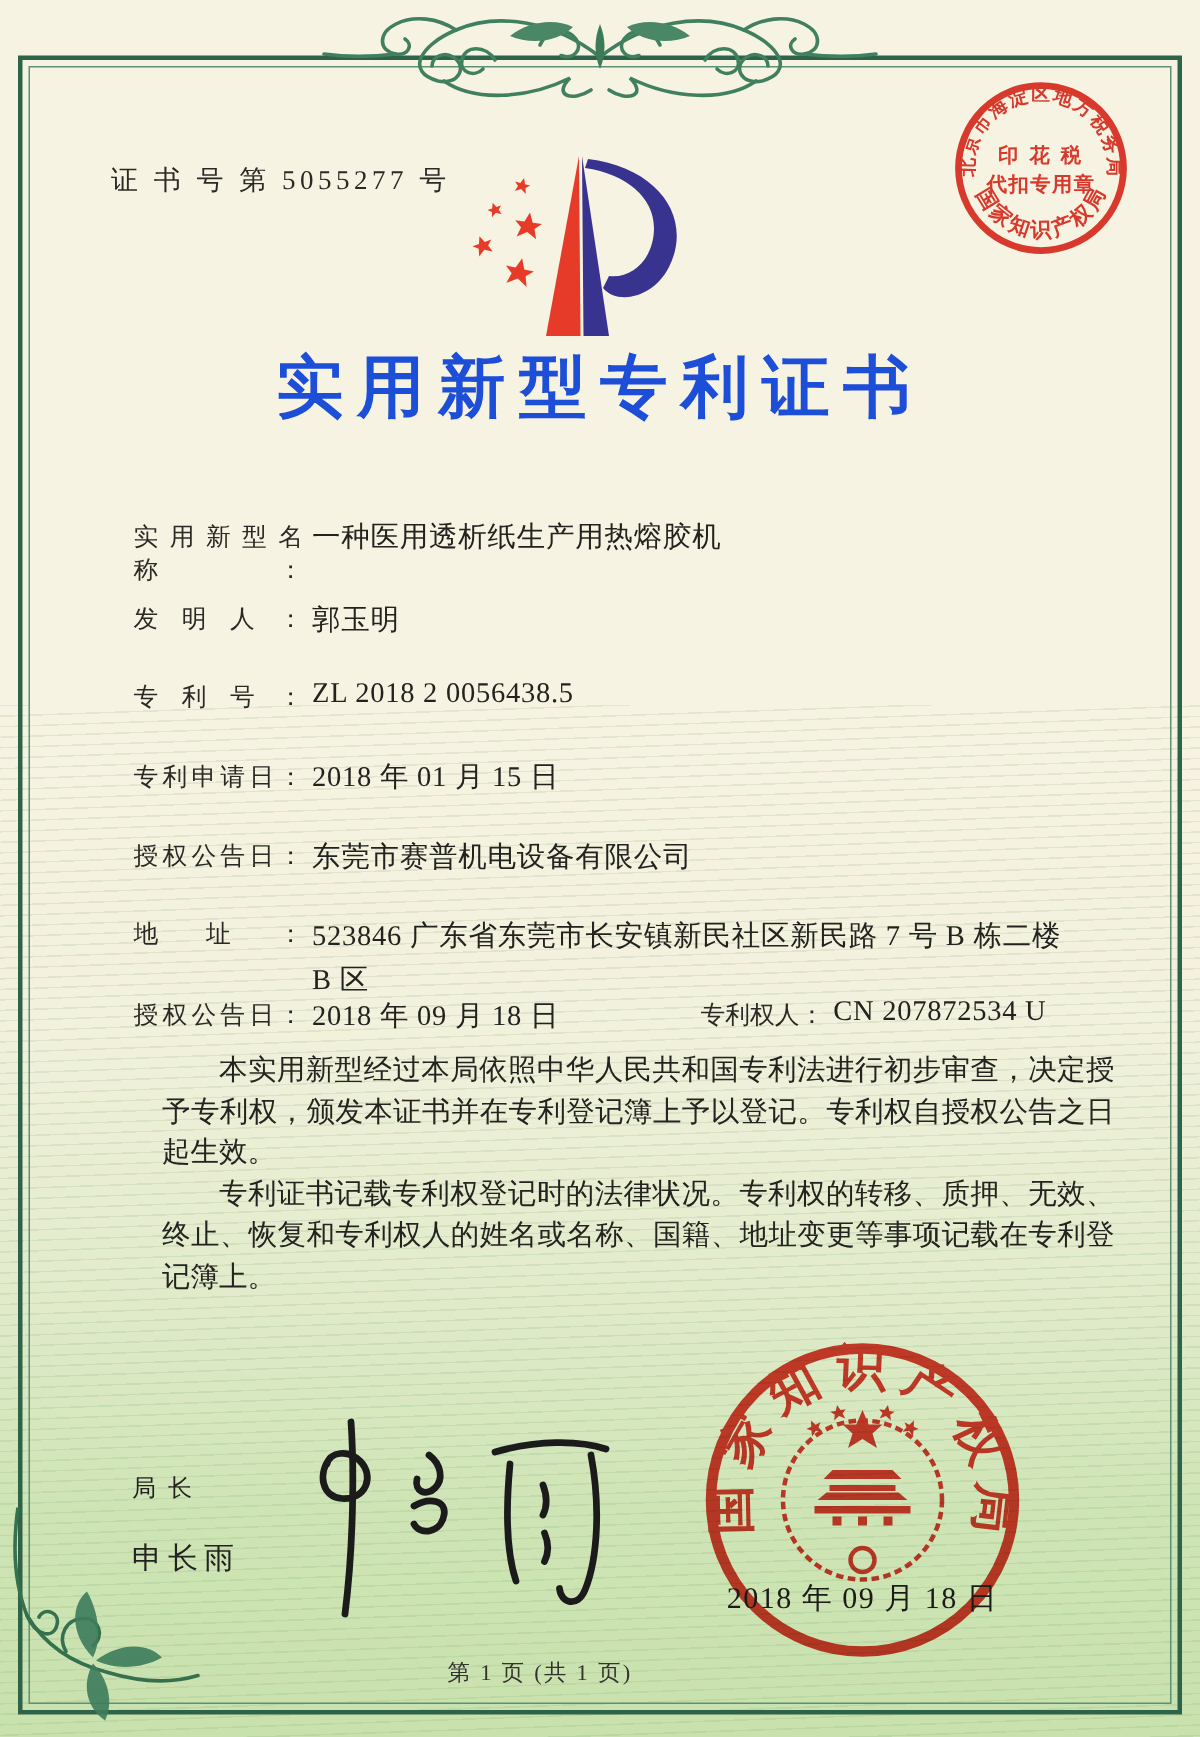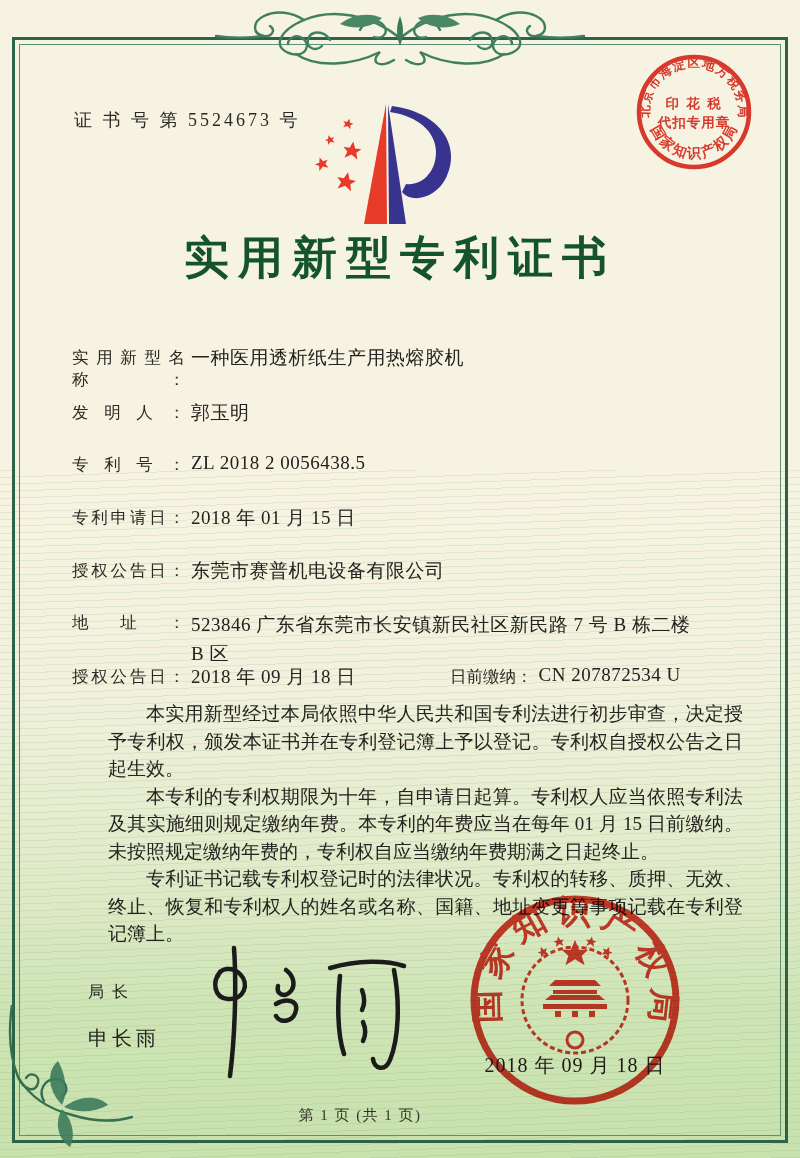--- a/index.html
+++ b/index.html
@@ -11,24 +11,24 @@
   .green-lines{position:absolute;left:0;right:0;top:470px;bottom:0;z-index:1;opacity:.55;
     background:repeating-linear-gradient(178deg,rgba(110,160,106,.28) 0 1px,rgba(110,160,106,0) 1px 7px);}
   
   .frame-outer{position:absolute;left:12px;top:37px;right:12px;bottom:15px;border:3px solid #2c6349;z-index:2;}
   .frame-inner{position:absolute;left:19px;top:44px;right:19px;bottom:22px;border:1px solid #5d9175;z-index:2;}
   svg{display:block;}
   .ornament-top{position:absolute;left:212px;top:0;z-index:3;}
   .ornament-bl{position:absolute;left:4px;top:1005px;z-index:3;}
   .cert-no{position:absolute;left:74px;top:108px;font-size:18px;letter-spacing:3px;color:#2a2925;z-index:3;}
   .logo{position:absolute;left:300px;top:96px;z-index:3;}
-  .title{position:absolute;left:0;right:0;top:228px;text-align:center;font-size:45px;font-weight:700;letter-spacing:9px;color:#14532d;z-index:3;}
+  .title{position:absolute;left:0;right:0;top:228px;text-align:center;font-size:45px;font-weight:700;letter-spacing:9px;color:#1d4ed8;z-index:3;}
   .fields{position:absolute;left:72px;right:56px;top:0;z-index:3;}
   .frow{position:absolute;left:0;right:0;}
-  .flabel{display:inline-block;width:113px;font-size:16.5px;text-align:justify;text-align-last:justify;vertical-align:top;padding-top:2px;color:#2a2925;}
+  .flabel{display:inline-block;width:113px;font-size:16.5px;text-align:justify;text-align-last:justify;vertical-align:top;padding-top:2px;color:#2a2925;margin-left:17px;}
   .fvalue{display:inline-block;margin-left:6px;font-size:19px;letter-spacing:.5px;vertical-align:top;color:#23221f;}
   .fvalue.addr{width:500px;line-height:29px;}
   .auth-right{position:absolute;left:378px;top:0;white-space:nowrap;}
   .notice{position:absolute;left:60px;right:57px;top:700px;z-index:3;font-size:19px;line-height:27.5px;text-align:justify;color:#24231f;margin-left:48px;}
   .notice p{margin:0;text-indent:2em;}
   .signatory-title{position:absolute;left:88px;top:982px;font-size:16px;letter-spacing:8px;z-index:3;color:#23221f;}
   .signatory-name{position:absolute;left:88px;top:1025px;font-size:20px;letter-spacing:4px;z-index:3;color:#23221f;text-align:right;}
   .signature{position:absolute;left:190px;top:942px;z-index:4;}
   .seal-small{position:absolute;left:632px;top:50px;z-index:5;mix-blend-mode:multiply;opacity:.95;}
   .seal-large{position:absolute;left:465px;top:890px;z-index:5;mix-blend-mode:multiply;opacity:.95;}
@@ -73,21 +73,21 @@
       <path d="M 68 110 C 88 116 108 118 128 112"></path>
       <path d="M 40 96 C 34 86 40 74 52 74 C 62 74 66 86 58 92"></path>
     </g>
     <g fill="#3e7d5c" stroke="none" opacity="0.9">
       <path d="M 58 100 C 44 86 42 66 54 56 C 62 70 64 88 58 100 Z"></path>
       <path d="M 60 102 C 76 90 94 90 104 100 C 90 108 72 108 60 102 Z"></path>
       <path d="M 58 104 C 50 118 54 134 66 142 C 72 130 68 114 58 104 Z"></path>
     </g>
   </svg>
 
-  <div class="cert-no">证 书 号 第 5524673 号</div>
+  <div class="cert-no">证 书 号 第 5055277 号</div>
 
   <svg class="logo" width="170" height="138" viewBox="0 0 170 138">
     <path d="M 92 10 C 140 16 162 50 146 82 C 136 102 112 108 102 96 L 106 88 C 122 90 136 76 136 56 C 136 36 118 20 90 16 Z" fill="#37338f"></path>
     <polygon points="86,8 64,128 87,128" fill="#e73b2a"></polygon>
     <polygon points="88,8 89,128 106,128" fill="#37338f"></polygon>
     <g fill="#e73b2a">
       <use href="#star" transform="translate(48,28) scale(0.55) rotate(15)"></use>
       <use href="#star" transform="translate(30,44) scale(0.5) rotate(-18)"></use>
       <use href="#star" transform="translate(52,55) scale(0.95) rotate(8)"></use>
       <use href="#star" transform="translate(22,68) scale(0.7) rotate(-20)"></use>
@@ -112,28 +112,27 @@
     </div>
     <div class="frow" style="top:558px">
       <span class="flabel">授权公告日：</span><span class="fvalue">东莞市赛普机电设备有限公司</span>
     </div>
     <div class="frow" style="top:610px">
       <span class="flabel">地址：</span><span class="fvalue addr">523846 广东省东莞市长安镇新民社区新民路 7 号 B 栋二楼 B 区</span>
     </div>
     <div class="frow" style="top:664px">
       <span class="flabel">授权公告日：</span><span class="fvalue">2018 年 09 月 18 日</span>
       <span class="auth-right">
-        <span class="flabel" style="width:auto;text-align-last:auto;">日前缴纳：</span><span class="fvalue">CN 207872534 U</span>
+        <span class="flabel" style="width:auto;text-align-last:auto;">专利权人：</span><span class="fvalue">CN 207872534 U</span>
       </span>
     </div>
   </div>
 
   <div class="notice">
     <p>本实用新型经过本局依照中华人民共和国专利法进行初步审查，决定授予专利权，颁发本证书并在专利登记簿上予以登记。专利权自授权公告之日起生效。</p>
-    <p>本专利的专利权期限为十年，自申请日起算。专利权人应当依照专利法及其实施细则规定缴纳年费。本专利的年费应当在每年 01 月 15 日前缴纳。未按照规定缴纳年费的，专利权自应当缴纳年费期满之日起终止。</p>
     <p>专利证书记载专利权登记时的法律状况。专利权的转移、质押、无效、终止、恢复和专利权人的姓名或名称、国籍、地址变更等事项记载在专利登记簿上。</p>
   </div>
 
   <div class="signatory-title">局长</div>
   <div class="signatory-name">申长雨</div>
 
   <svg class="signature" width="250" height="140" viewBox="0 0 250 140">
     <g stroke="#1b1b1b" stroke-width="4.5" fill="none" stroke-linecap="round" stroke-linejoin="round">
       <path d="M 30 30 C 22 40 24 56 38 57 C 54 58 60 42 50 32 C 42 24 30 26 28 34"></path>
       <path d="M 44 6 C 46 34 46 86 40 134"></path>

